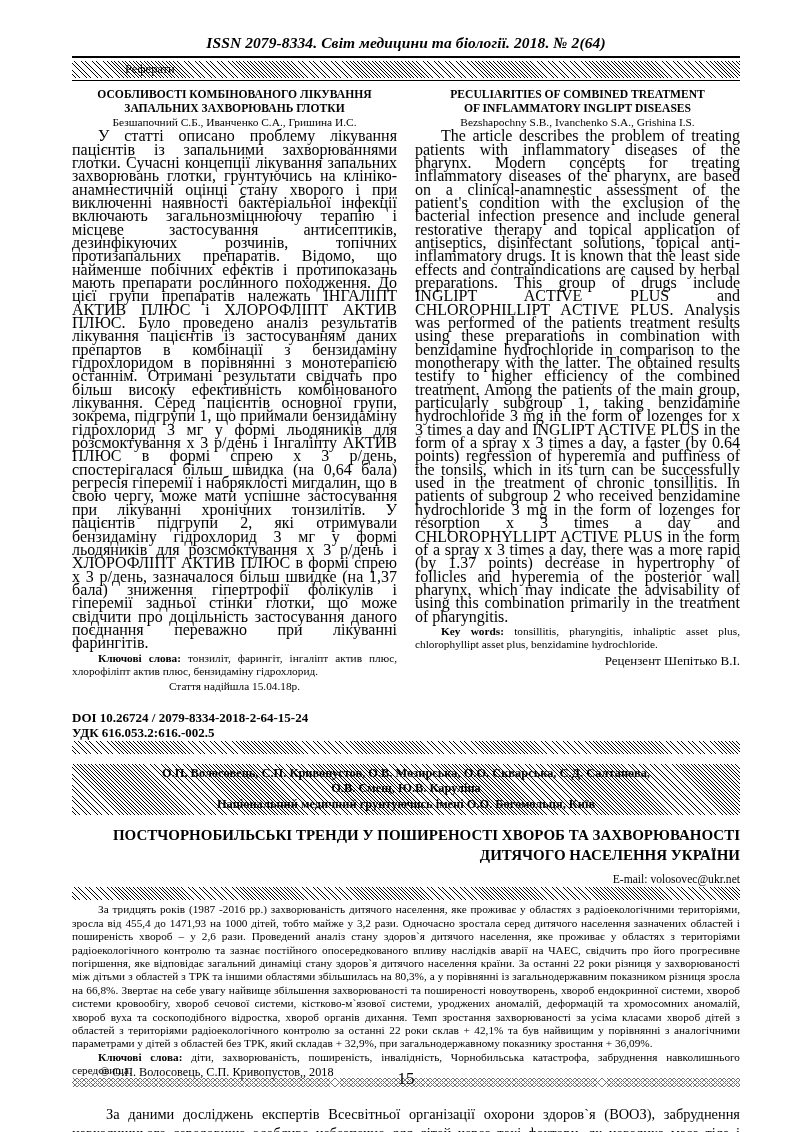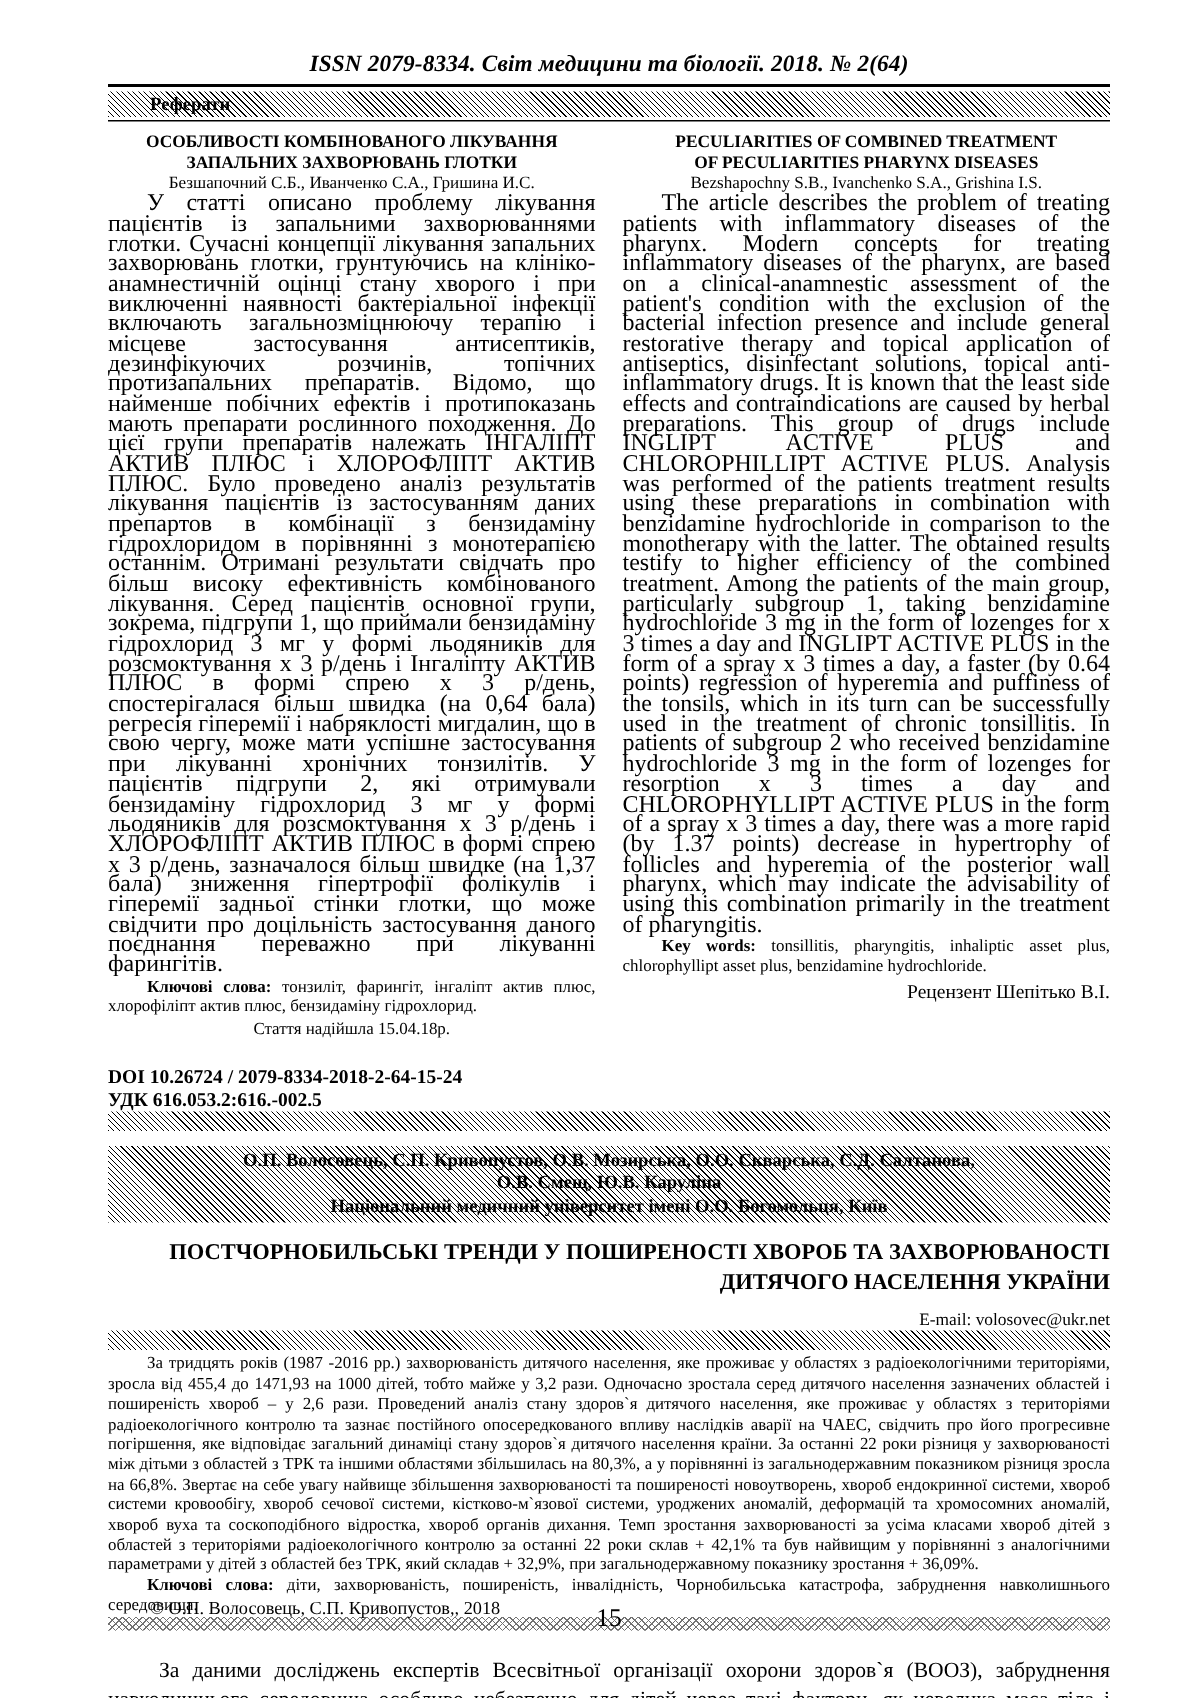--- a/index.html
+++ b/index.html
@@ -65,23 +65,23 @@
     font-size: 12.4px;
     line-height: 15.5px;
     color: #000;
   }
   .reprints-band {
     height: 17px;
     position: relative;
   }
   .reprints-label {
     position: absolute;
-    left: 28px;
+    left: 53px;
     top: 0px;
-    font-weight: bold;
+    font-weight: normal;
     font-size: 12.5px;
     line-height: 17px;
     color: #000;
     background: transparent;
   }
   .thin-rule {
     border-bottom: 1.1px solid #000;
     margin-top: 2px;
   }
 
@@ -227,40 +227,40 @@
         <div class="abs-title">ОСОБЛИВОСТІ КОМБІНОВАНОГО ЛІКУВАННЯ</div>
         <div class="abs-title">ЗАПАЛЬНИХ ЗАХВОРЮВАНЬ ГЛОТКИ</div>
         <div class="abs-authors">Безшапочний С.Б., Иванченко С.А., Гришина И.С.</div>
         <div class="abs-body">У статті описано проблему лікування пацієнтів із запальними захворюваннями глотки. Сучасні концепції лікування запальних захворювань глотки, грунтуючись на клініко-анамнестичній оцінці стану хворого і при виключенні наявності бактеріальної інфекції включають загальнозміцнюючу терапію і місцеве застосування антисептиків, дезинфікуючих розчинів, топічних протизапальних препаратів. Відомо, що найменше побічних ефектів і протипоказань мають препарати рослинного походження. До цієї групи препаратів належать ІНГАЛІПТ АКТИВ ПЛЮС і ХЛОРОФЛІПТ АКТИВ ПЛЮС. Було проведено аналіз результатів лікування пацієнтів із застосуванням даних препартов в комбінації з бензидаміну гідрохлоридом в порівнянні з монотерапією останнім. Отримані результати свідчать про більш високу ефективність комбінованого лікування. Серед пацієнтів основної групи, зокрема, підгрупи 1, що приймали бензидаміну гідрохлорид 3 мг у формі льодяників для розсмоктування х 3 р/день і Інгаліпту АКТИВ ПЛЮС в формі спрею х 3 р/день, спостерігалася більш швидка (на 0,64 бала) регресія гіперемії і набряклості мигдалин, що в свою чергу, може мати успішне застосування при лікуванні хронічних тонзилітів. У пацієнтів підгрупи 2, які отримували бензидаміну гідрохлорид 3 мг у формі льодяників для розсмоктування х 3 р/день і ХЛОРОФЛІПТ АКТИВ ПЛЮС в формі спрею х 3 р/день, зазначалося більш швидке (на 1,37 бала) зниження гіпертрофії фолікулів і гіперемії задньої стінки глотки, що може свідчити про доцільність застосування даного поєднання переважно при лікуванні фарингітів.</div>
         <div class="kw"><b>Ключові слова:</b><span> тонзиліт, фарингіт, інгаліпт актив плюс, хлорофіліпт актив плюс, бензидаміну гідрохлорид.</span></div>
         <div class="received">Стаття надійшла 15.04.18р.</div>
       </div>
 
       <div class="col">
         <div class="abs-title">PECULIARITIES OF COMBINED TREATMENT</div>
-        <div class="abs-title">OF PECULIARITIES PHARYNX DISEASES</div>
+        <div class="abs-title">OF INFLAMMATORY INGLIPT DISEASES</div>
         <div class="abs-authors">Bezshapochny S.B., Ivanchenko S.A., Grishina I.S.</div>
         <div class="abs-body">The article describes the problem of treating patients with inflammatory diseases of the pharynx. Modern concepts for treating inflammatory diseases of the pharynx, are based on a clinical-anamnestic assessment of the patient's condition with the exclusion of the bacterial infection presence and include general restorative therapy and topical application of antiseptics, disinfectant solutions, topical anti-inflammatory drugs. It is known that the least side effects and contraindications are caused by herbal preparations. This group of drugs include INGLIPT ACTIVE PLUS and CHLOROPHILLIPT ACTIVE PLUS. Analysis was performed of the patients treatment results using these preparations in combination with benzidamine hydrochloride in comparison to the monotherapy with the latter. The obtained results testify to higher efficiency of the combined treatment. Among the patients of the main group, particularly subgroup 1, taking benzidamine hydrochloride 3 mg in the form of lozenges for x 3 times a day and INGLIPT ACTIVE PLUS in the form of a spray x 3 times a day, a faster (by 0.64 points) regression of hyperemia and puffiness of the tonsils, which in its turn can be successfully used in the treatment of chronic tonsillitis. In patients of subgroup 2 who received benzidamine hydrochloride 3 mg in the form of lozenges for resorption x 3 times a day and CHLOROPHYLLIPT ACTIVE PLUS in the form of a spray x 3 times a day, there was a more rapid (by 1.37 points) decrease in hypertrophy of follicles and hyperemia of the posterior wall pharynx, which may indicate the advisability of using this combination primarily in the treatment of pharyngitis.</div>
         <div class="kw"><b>Key words:</b><span> tonsillitis, pharyngitis, inhaliptic asset plus, chlorophyllipt asset plus, benzidamine hydrochloride.</span></div>
         <div class="reviewer">Рецензент Шепітько В.І.</div>
       </div>
 
     </div>
 
     <div class="doi-block">
       <div>DOI 10.26724 / 2079-8334-2018-2-64-15-24</div>
       <div>УДК 616.053.2:616.-002.5</div>
     </div>
 
     <div class="hatch hatch-strip"></div>
 
     <div class="hatch hatch-band">
       <div class="band-line">О.П. Волосовець, С.П. Кривопустов, О.В. Мозирська, О.О. Скварська, С.Д. Салтанова,</div>
       <div class="band-line">О.В. Смещ, Ю.В. Каруліна</div>
-      <div class="band-line">Національний медичний університет імені О.О. Богомольця, Київ</div>
+      <div class="band-line">Національний медичний грунтуючись імені О.О. Богомольця, Київ</div>
     </div>
 
     <div class="art-title">
       <div>ПОСТЧОРНОБИЛЬСЬКІ ТРЕНДИ У ПОШИРЕНОСТІ ХВОРОБ ТА ЗАХВОРЮВАНОСТІ</div>
       <div>ДИТЯЧОГО НАСЕЛЕННЯ УКРАЇНИ</div>
     </div>
 
     <div class="email">E-mail: volosovec@ukr.net</div>
 
     <div class="hatch hatch-strip"></div>

